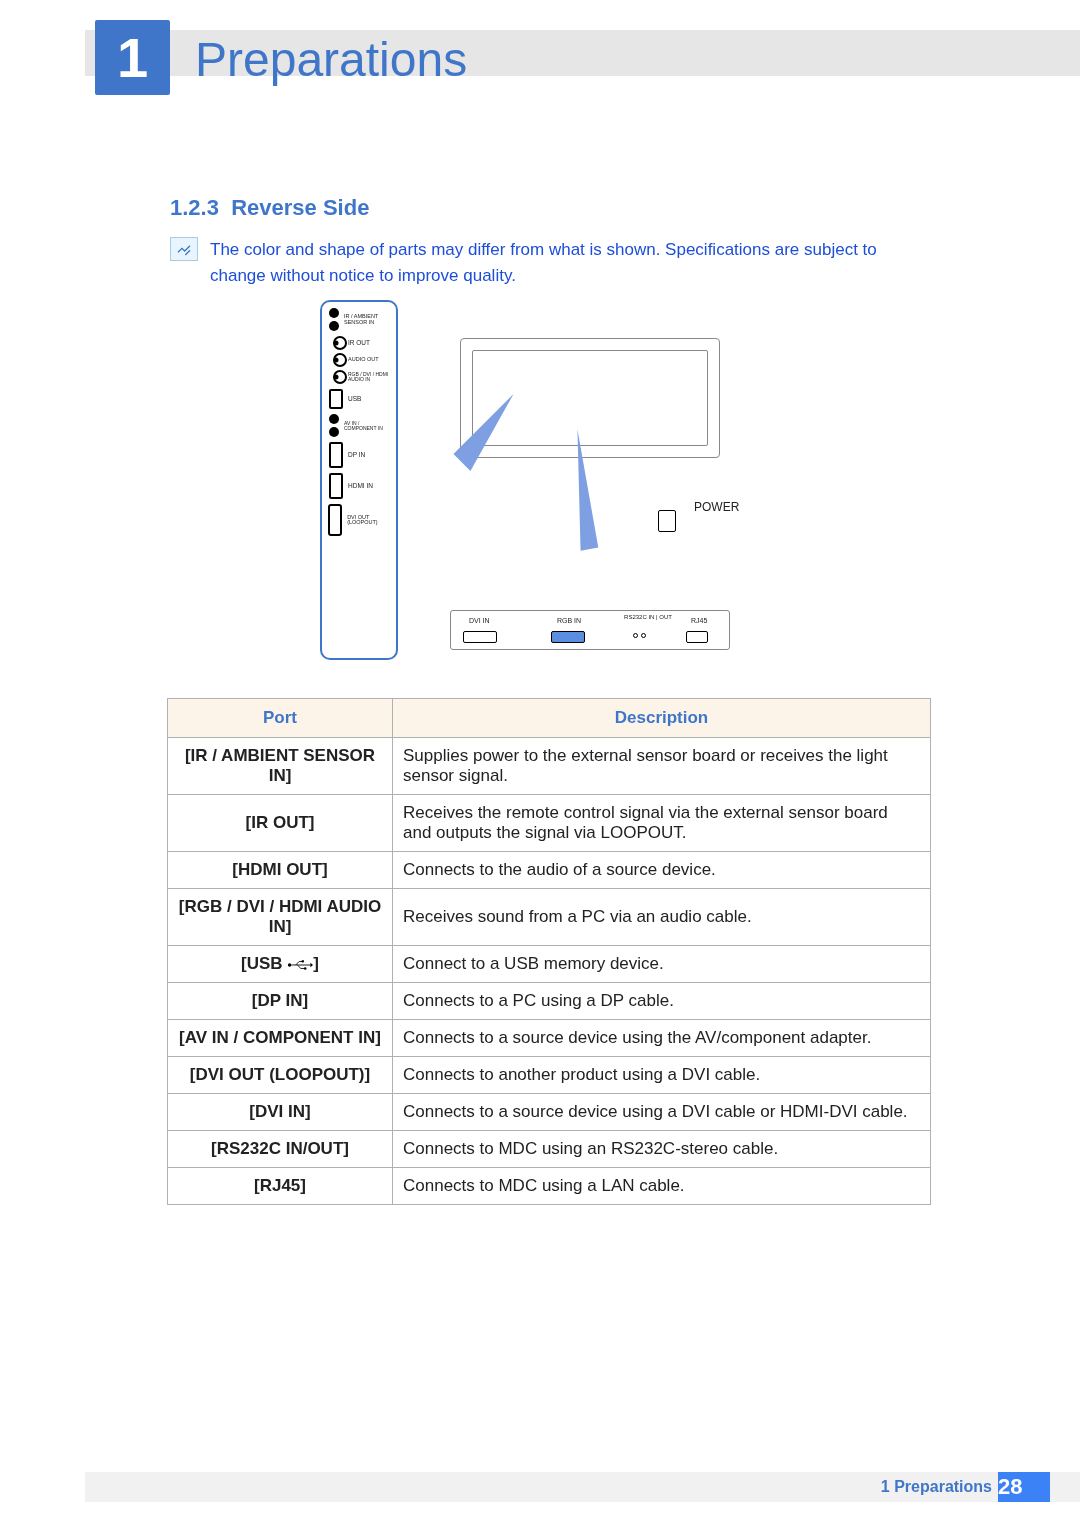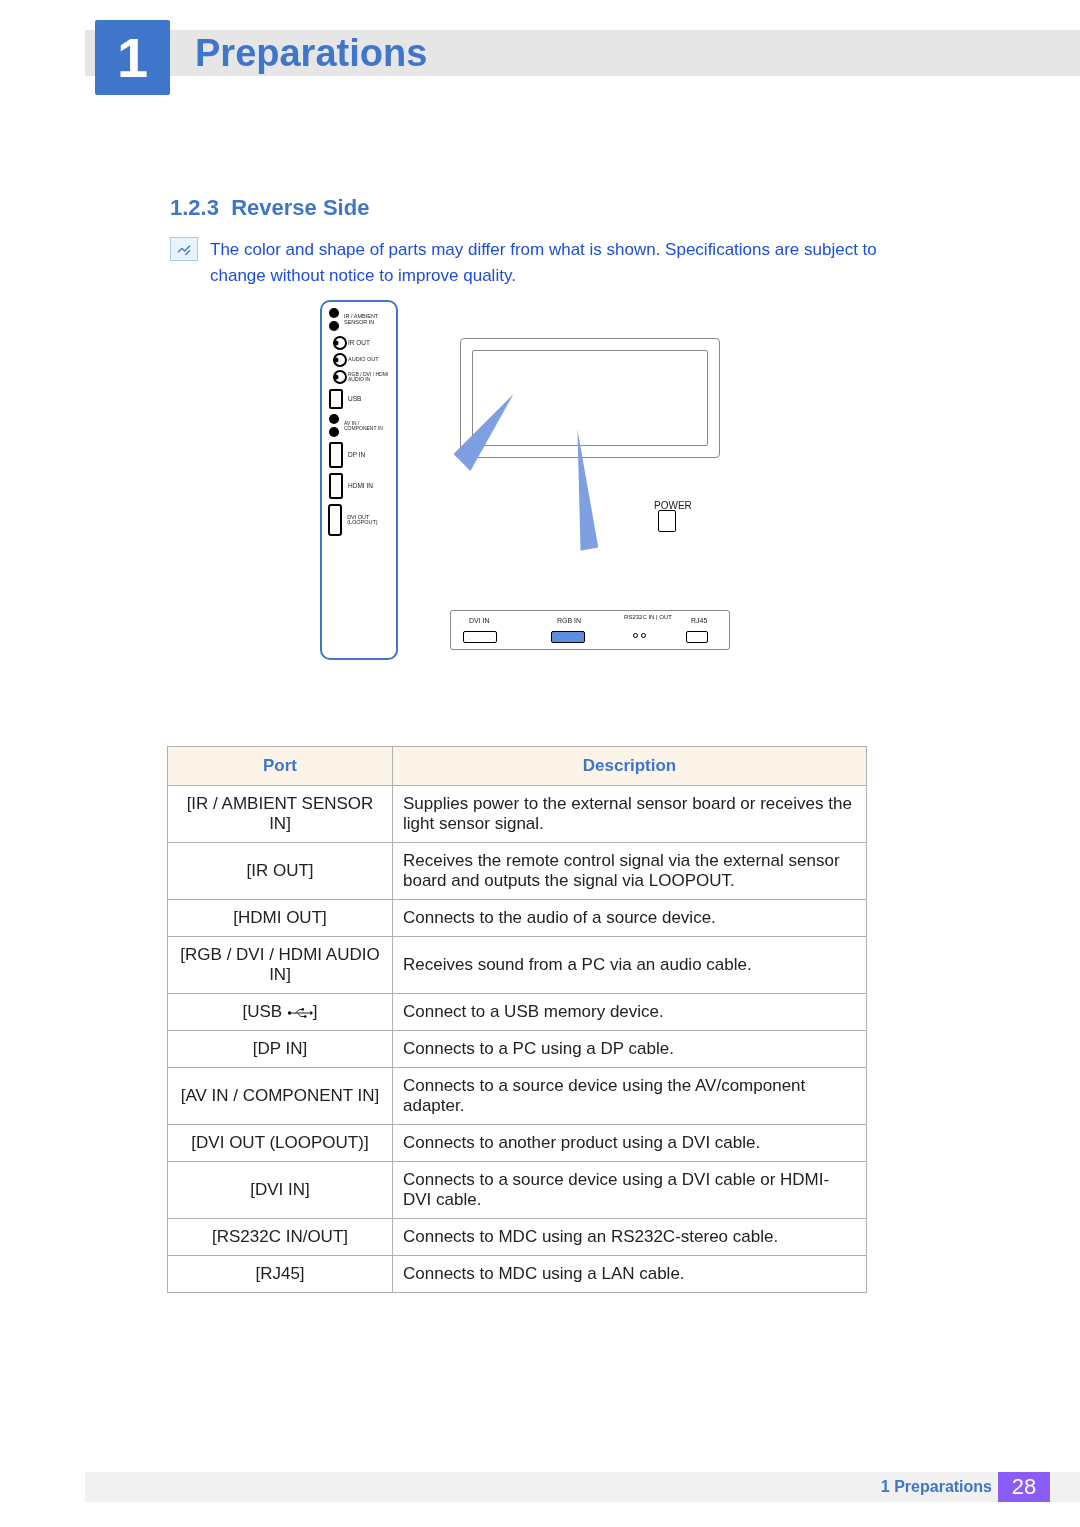--- a/index.html
+++ b/index.html
@@ -1,20 +1,20 @@
 <!DOCTYPE html>
 <html><head>
 <meta charset="utf-8">
 <style>
   * { box-sizing: border-box; margin: 0; padding: 0; }
   html, body { width: 1080px; height: 1527px; font-family: Arial, Helvetica, sans-serif; background:#fff; color:#222; }
   .page { position: relative; width: 1080px; height: 1527px; }
   .top-stripe { position:absolute; left:85px; top:30px; right:0; height:46px; background:#e6e6e6; }
   .chapter-box { position:absolute; left:95px; top:20px; width:75px; height:75px; background:#3f76c9; color:#fff; font-size:56px; font-weight:700; display:flex; align-items:center; justify-content:center; border-radius:2px; }
-  .chapter-title { position:absolute; left:195px; top:32px; font-size:38px; font-weight:700; color:#3f76c9; }
+  .chapter-title { position:absolute; left:195px; top:32px; font-size:48px; font-weight:400; color:#3f76c9; }
   .section-head { position:absolute; left:170px; top:195px; color:#3f76c9; font-size:22px; font-weight:700; }
   .note-icon { position:absolute; left:170px; top:237px; width:28px; height:24px; background:#e8f5ff; border:1px solid #a8cbe6; display:flex; align-items:center; justify-content:center; }
   .note-icon svg { width:16px; height:16px; }
   .note-text { position:absolute; left:210px; top:237px; width:720px; font-size:17px; line-height:1.55; color:#1d4ed8; }
   .diagram-wrap { position:absolute; left:320px; top:300px; width:400px; height:370px; }
 
   .port-panel { position:absolute; left:0; top:0; width:78px; height:360px; border:2px solid #3f76c9; border-radius:10px; padding:6px 3px; font-size:6.5px; line-height:1; }
   .port-row { display:flex; align-items:center; margin-bottom:3px; }
   .port-dot-big { width:14px; height:14px; border:2px solid #000; border-radius:50%; margin-left:4px; }
   .port-dot-sm { width:5px; height:5px; background:#000; border-radius:50%; position:absolute; left:50%; top:50%; transform:translate(-50%,-50%); }
@@ -22,37 +22,37 @@
   .port-sq { width:14px; height:20px; border:2px solid #000; border-radius:2px; margin-left:4px; }
   .port-big-sq { width:16px; height:32px; border:2px solid #000; border-radius:3px; margin-left:3px; background:#fff; }
   .port-label { margin-left:5px; font-size:6.5px; text-align:left; }
   .port-panel .sep { height:2px; }
   .port-dots-stack { display:flex; flex-direction:column; gap:3px; margin-left:4px; }
   .port-dots-stack .d { width:10px; height:10px; border-radius:50%; background:#000; }
 
   .tv-outline { position:absolute; left:140px; top:38px; width:260px; height:120px; border:1px solid #888; border-radius:4px; }
   .tv-inner { position:absolute; left:152px; top:50px; width:236px; height:96px; border:1px solid #888; border-radius:2px; }
   .callout { position:absolute; border-left:24px solid #7ea0e2; border-top:85px solid transparent; border-bottom:0 solid transparent; width:0; height:0; }
-  .power-label { position:absolute; font-size:10px; }
+  .power-label { position:absolute; font-size:12px;margin-left:40px; }
   .power-port { position:absolute; width:18px; height:22px; border:1px solid #000; border-radius:2px; }
   .bottom-panel { position:absolute; left:130px; top:310px; width:280px; height:40px; border:1px solid #888; border-radius:3px; font-size:7px; }
   .bplabel { position:absolute; font-size:7px; }
   .bpport { position:absolute; width:34px; height:12px; border:1px solid #000; border-radius:2px; }
   .bpdots { position:absolute; display:flex; gap:3px; }
   .bpdots span { width:5px; height:5px; border:1px solid #000; border-radius:50%; display:block; }
 
-  .ports-table { position:absolute; left:167px; top:698px; width:700px; border-collapse:collapse; font-size:17px;margin-top:48px; }
+  .ports-table { position:absolute; left:167px; top:698px; width:764px; border-collapse:collapse; font-size:17px; }
   .ports-table th { background:#fdf4e9; color:#3f76c9; font-weight:700; padding:9px 10px; border:1px solid #b0b0b0; text-align:center; }
   .ports-table td { border:1px solid #b0b0b0; padding:8px 10px; vertical-align:middle; color:#222; }
-  .ports-table td.port { text-align:center; width:225px; }
+  .ports-table td.port { text-align:center; width:225px;font-weight:bold; }
   .usb-icon svg { width:26px; height:12px; vertical-align:middle; }
 
   .footer-bar { position:absolute; left:85px; bottom:25px; right:0; height:30px; background:#f1f1f1; }
   .footer-text { position:absolute; right:88px; bottom:31px; font-size:16px; color:#3f76c9; font-weight:600;margin-top:29px; }
-  .footer-page { position:absolute; right:30px; bottom:25px; width:52px; height:30px; background:#8b5cf6; color:#fff; display:flex; align-items:center; justify-content:center; font-size:22px; font-weight:400; }
+  .footer-page { position:absolute; right:30px; bottom:25px; width:52px; height:30px; background:#3b82f6; color:#fff; display:flex; align-items:center; justify-content:flex-start; font-size:22px; font-weight:700; }
 </style>
 </head>
 <body>
 
 <div class="page">
 
   <div class="top-stripe"></div>
   <div class="chapter-box">
     <span>1</span>
   </div>

